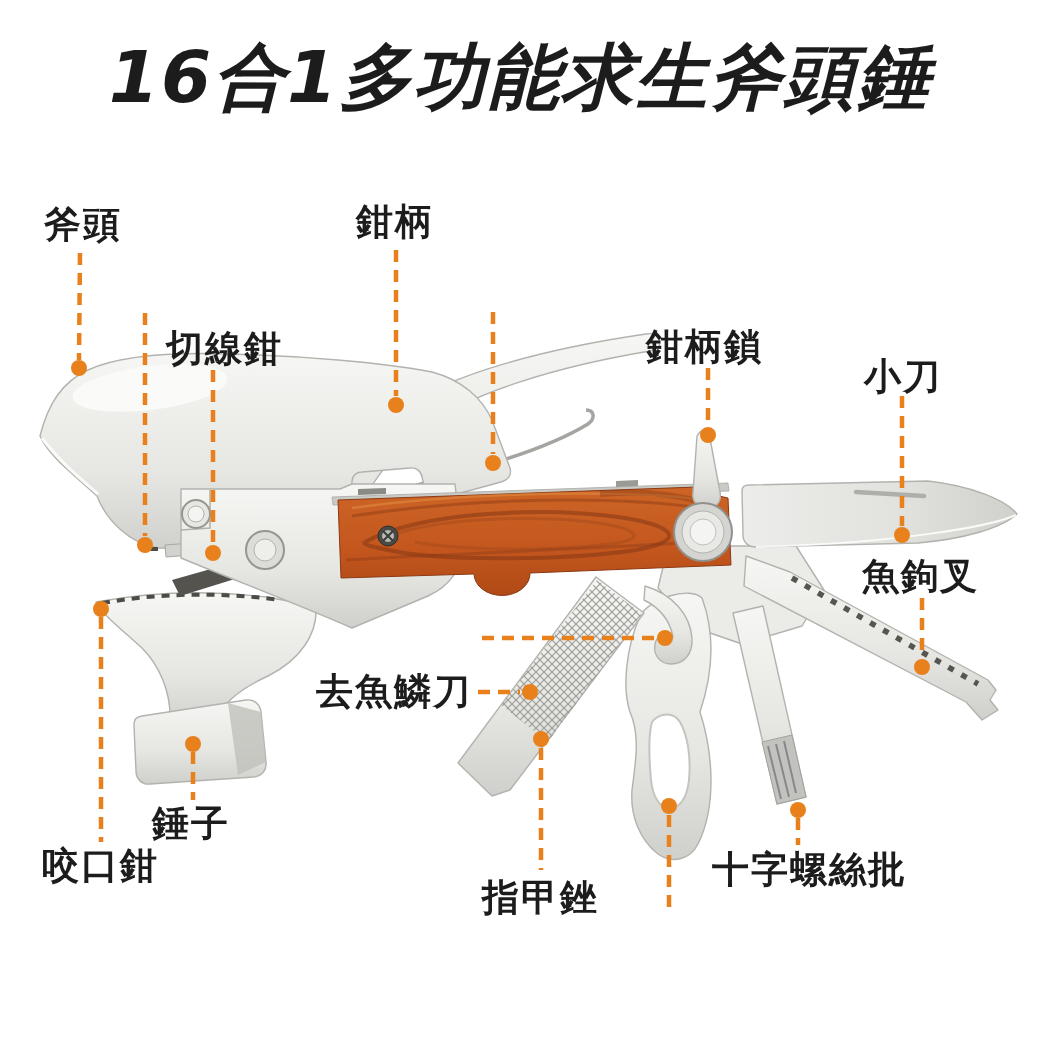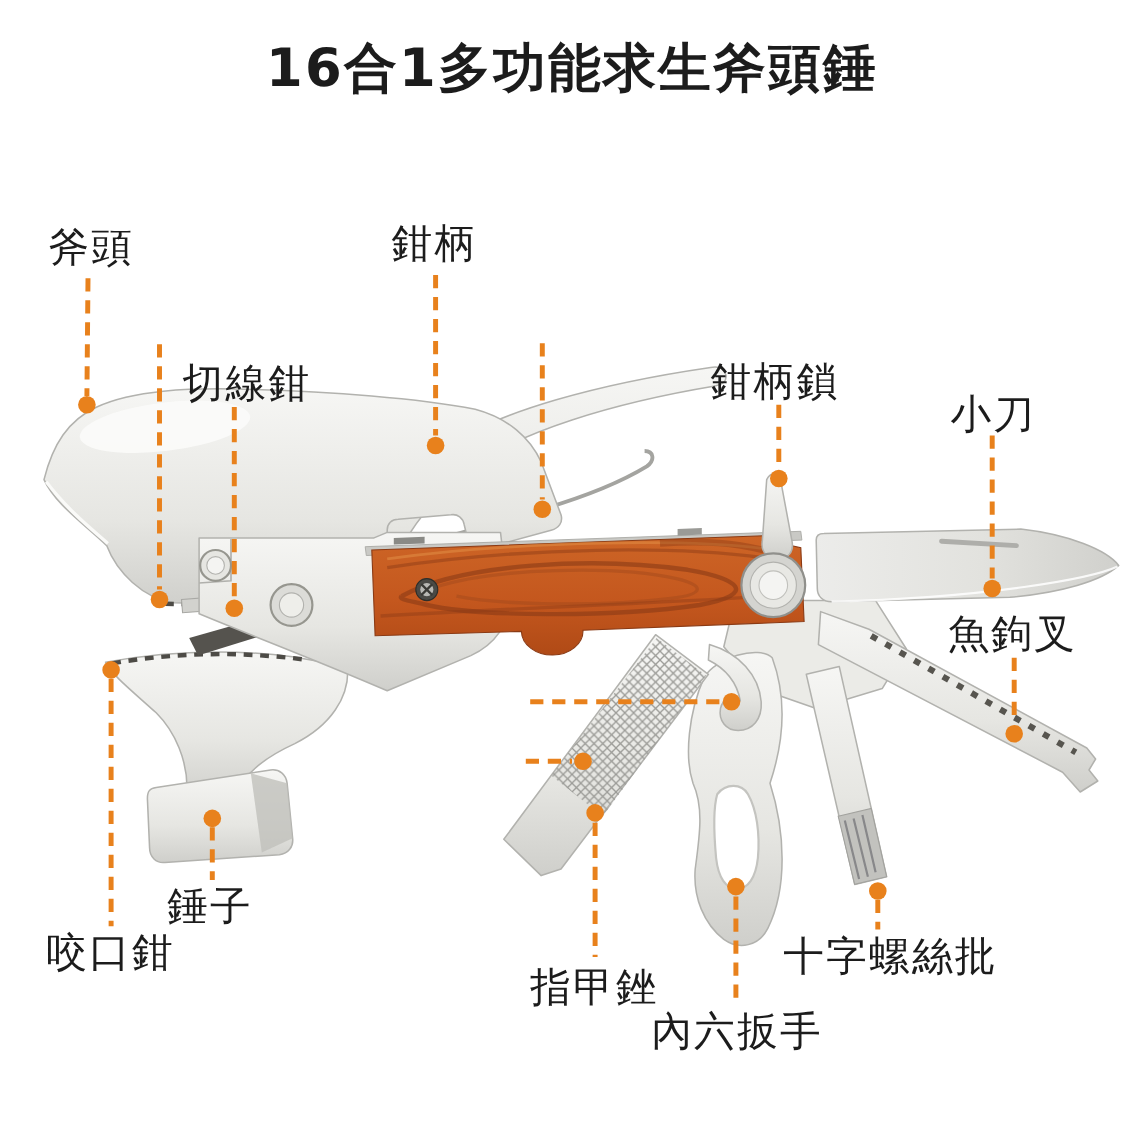--- a/index.html
+++ b/index.html
@@ -8,25 +8,26 @@
     --bg:#ffffff;
   }
   html,body{margin:0;padding:0;}
   body{
     width:1040px;height:1040px;position:relative;background:var(--bg);
     font-family:"DejaVu Sans","Liberation Sans",sans-serif;overflow:hidden;
   }
   .stage{position:absolute;inset:0;}
   .title{
     position:absolute;left:0;top:30px;width:1040px;text-align:center;
-    font-size:48px;font-weight:600;letter-spacing:2px;color:var(--text);
+    font-size:72px;font-weight:600;letter-spacing:2px;color:var(--text);
     white-space:nowrap;
+    font-style:italic;
   }
   .lbl{
-    position:absolute;font-size:37px;font-weight:400;letter-spacing:2px;
+    position:absolute;font-size:37px;font-weight:700;letter-spacing:2px;
     color:var(--text);white-space:nowrap;line-height:1.1;
   }
   svg.art{position:absolute;left:0;top:0;}
   .leader{stroke:var(--leader);stroke-width:4.5;stroke-dasharray:12 8;fill:none;stroke-linecap:butt;}
   .dot{fill:var(--leader);stroke:none;}
   .metal{stroke:#b2b2ae;stroke-width:1.4;stroke-linejoin:round;}
   .serr{stroke:#4d4b46;stroke-width:4;stroke-dasharray:8 7;fill:none;}
 </style>
 </head>
 <body>
@@ -197,18 +198,18 @@
   </svg>
 
   <div class="title">16合1多功能求生斧頭錘</div>
 
   <div class="lbl" style="left:44px;top:205px">斧頭</div>
   <div class="lbl" style="left:166px;top:329px">切線鉗</div>
   <div class="lbl" style="left:356px;top:202px">鉗柄</div>
   <div class="lbl" style="left:646px;top:327px">鉗柄鎖</div>
   <div class="lbl" style="left:864px;top:357px">小刀</div>
   <div class="lbl" style="left:862px;top:557px">魚鉤叉</div>
+  <div class="lbl" style="left:316px;top:672px">去魚鱗刀</div>
   <div class="lbl" style="left:152px;top:804px">錘子</div>
   <div class="lbl" style="left:42px;top:846px">咬口鉗</div>
   <div class="lbl" style="left:482px;top:878px">指甲銼</div>
-  <div class="lbl" style="left:592px;top:918px">內六扳手</div>
   <div class="lbl" style="left:712px;top:850px">十字螺絲批</div>
 </div>
 
 </body></html>

